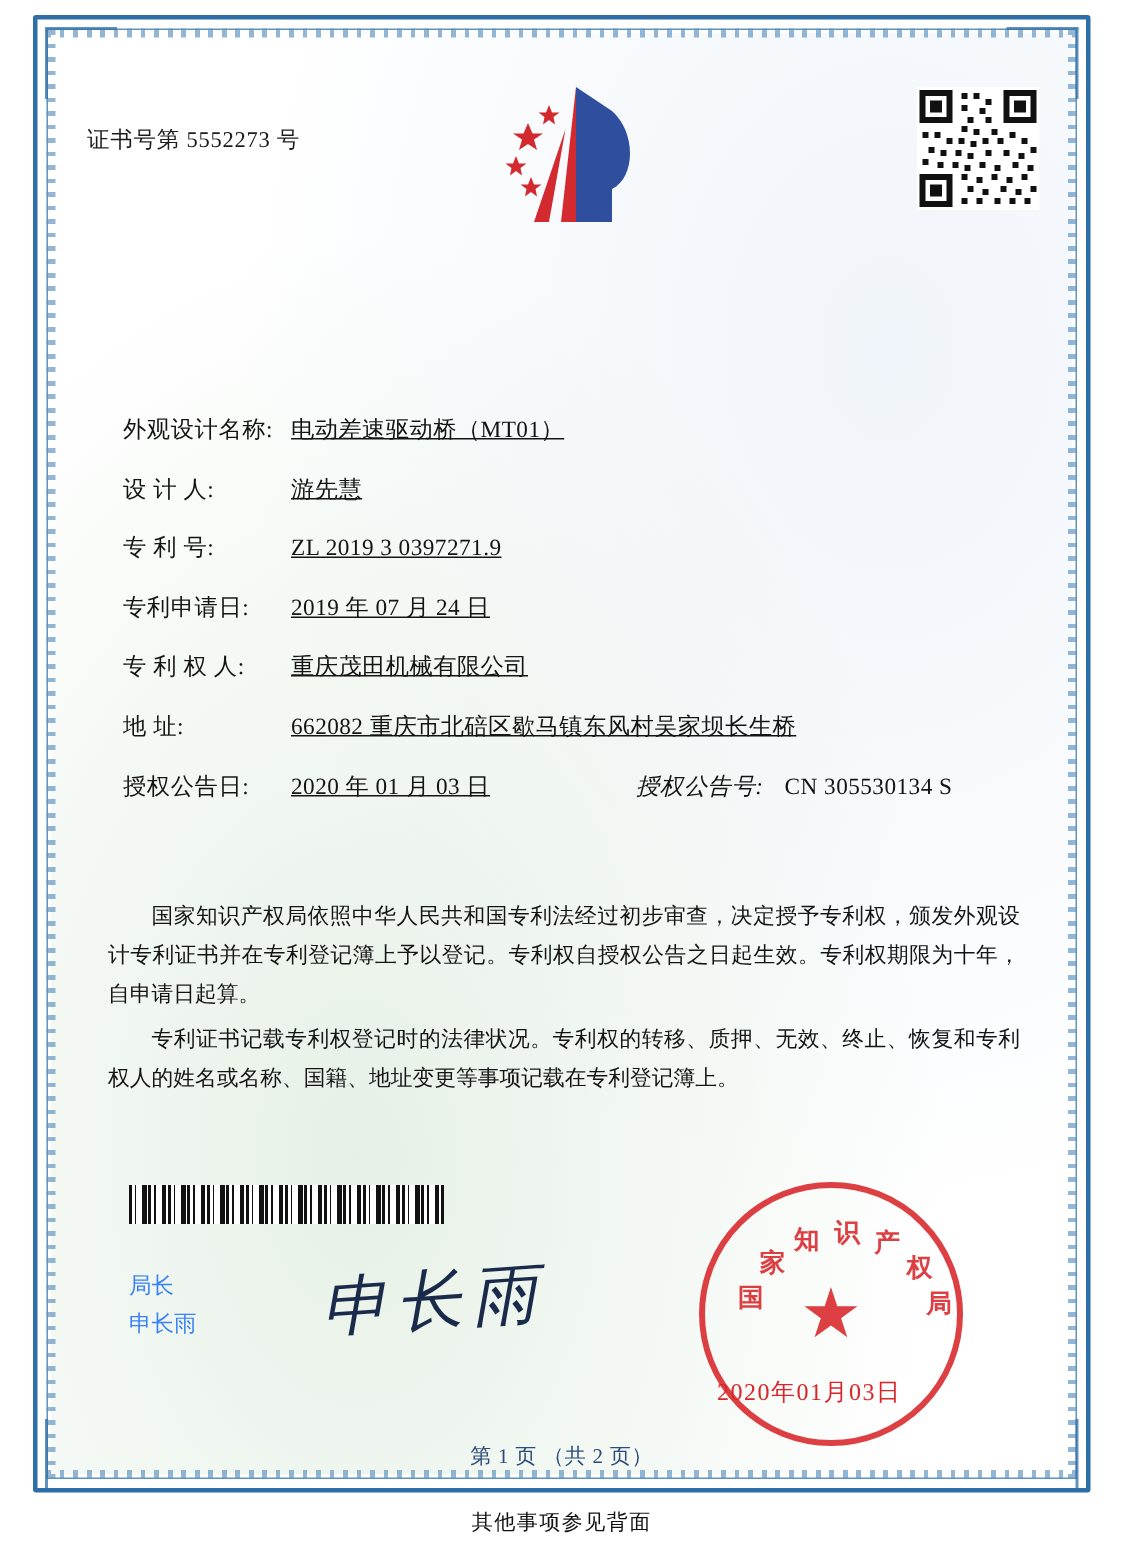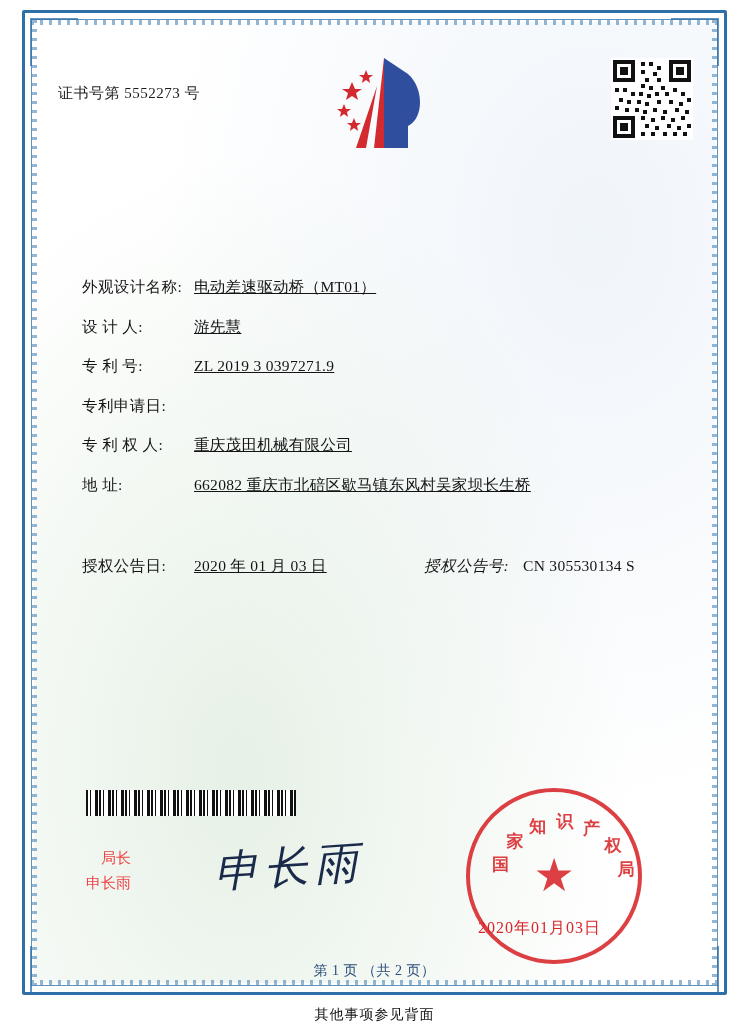--- a/index.html
+++ b/index.html
@@ -134,21 +134,20 @@
     letter-spacing: .4px;
   }
   .field-value {
     flex: 1;
     letter-spacing: .3px;
     text-decoration: underline;
   }
   .field-row.dual .field-value {
     flex: 0 0 auto;
     width: 220px;
-    margin-top: 41px;
   }
   .sub-label {
     flex: 0 0 auto;
     letter-spacing: .4px;
     margin-left: 10px;
     font-style: italic;
   }
   .sub-value {
     margin-left: 14px;
     letter-spacing: .3px;
@@ -182,23 +181,22 @@
       #111 0 2px, #fff 2px 4px, #111 4px 5px, #fff 5px 9px,
       #111 9px 12px, #fff 12px 13px);
   }
 
   
   .sig-block {
     position: absolute;
     left: 86px;
     top: 846px;
     font-size: 15px;
-    color: #ef4444;
+    color: #3b82f6;
     line-height: 25px;
-    text-align: right;
   }
   .sig-hand {
     position: absolute;
     left: 214px;
     top: 838px;
     font-size: 44px;
     color: #1a2a4a;
     font-family: "DejaVu Serif", serif;
     font-style: italic;
     letter-spacing: 6px;
@@ -377,37 +375,42 @@
     <div class="field-row">
       <div class="field-label">设 计 人:</div>
       <div class="field-value">游先慧</div>
     </div>
     <div class="field-row">
       <div class="field-label">专 利 号:</div>
       <div class="field-value">ZL 2019 3 0397271.9</div>
     </div>
     <div class="field-row">
       <div class="field-label">专利申请日:</div>
+      <div class="field-value">2019 年 07 月 24 日</div>
     </div>
     <div class="field-row">
       <div class="field-label">专 利 权 人:</div>
       <div class="field-value">重庆茂田机械有限公司</div>
     </div>
     <div class="field-row">
       <div class="field-label">地        址:</div>
       <div class="field-value">662082 重庆市北碚区歇马镇东风村吴家坝长生桥</div>
     </div>
     <div class="field-row dual">
       <div class="field-label">授权公告日:</div>
       <div class="field-value">2020 年 01 月 03 日</div>
       <div class="sub-label">授权公告号:</div>
       <div class="sub-value">CN 305530134 S</div>
     </div>
   </div>
 
+  <div class="body-text">
+    <p>国家知识产权局依照中华人民共和国专利法经过初步审查，决定授予专利权，颁发外观设计专利证书并在专利登记簿上予以登记。专利权自授权公告之日起生效。专利权期限为十年，自申请日起算。</p>
+    <p>专利证书记载专利权登记时的法律状况。专利权的转移、质押、无效、终止、恢复和专利权人的姓名或名称、国籍、地址变更等事项记载在专利登记簿上。</p>
+  </div>
 
   <div class="barcode"></div>
 
   <div class="sig-block">
     <div>局长</div>
     <div>申长雨</div>
   </div>
   <div class="sig-hand">申长雨</div>
 
   <div class="seal">

